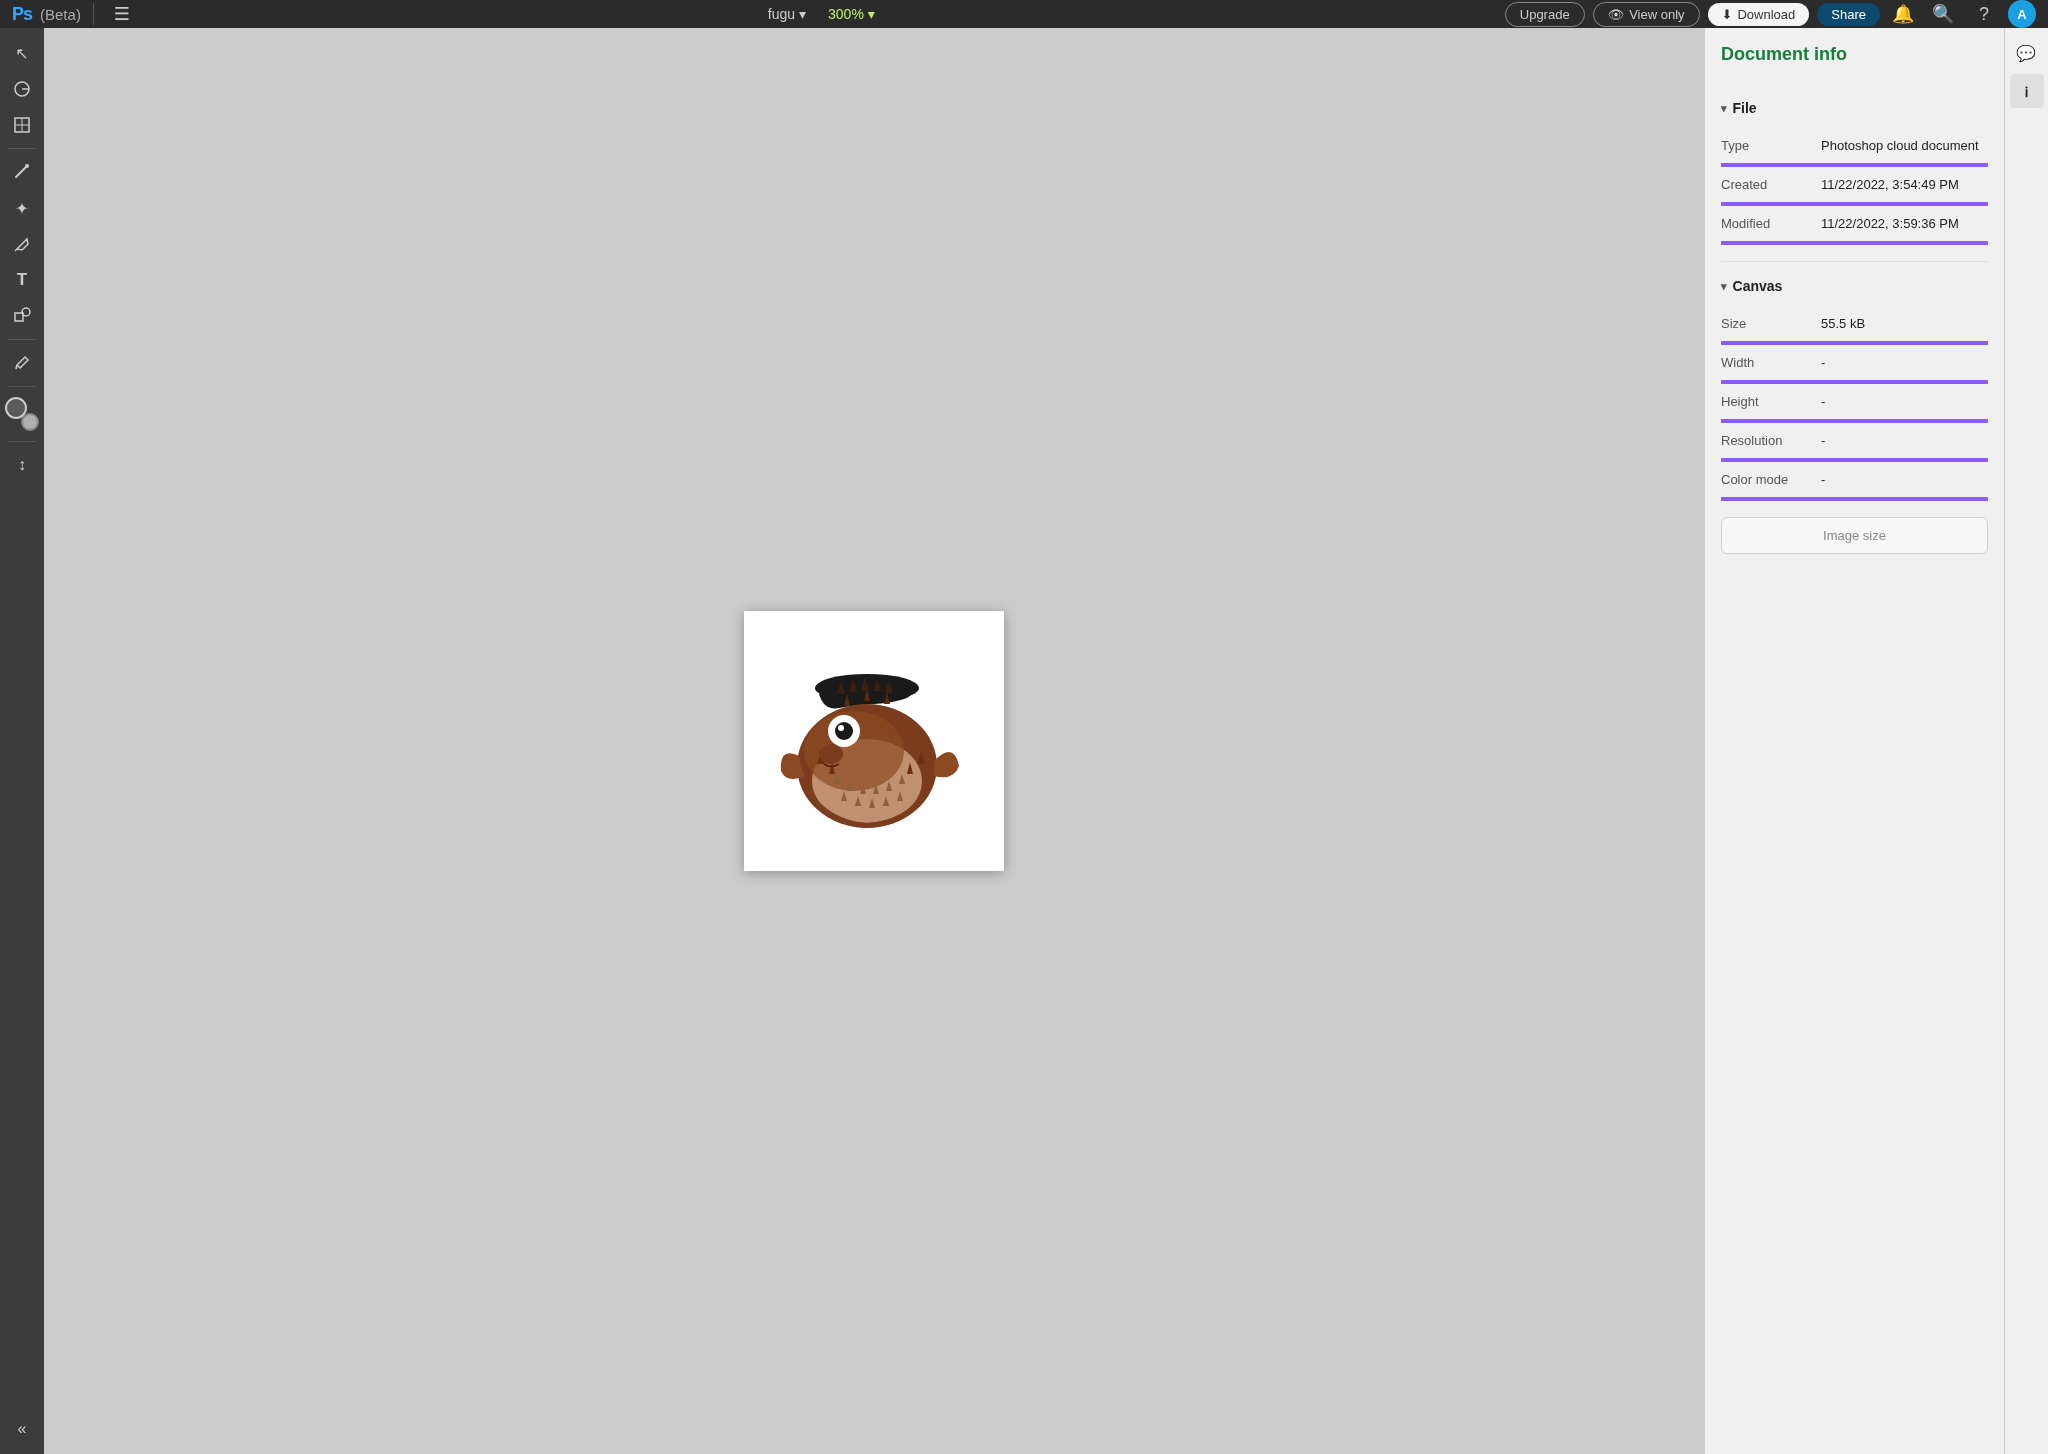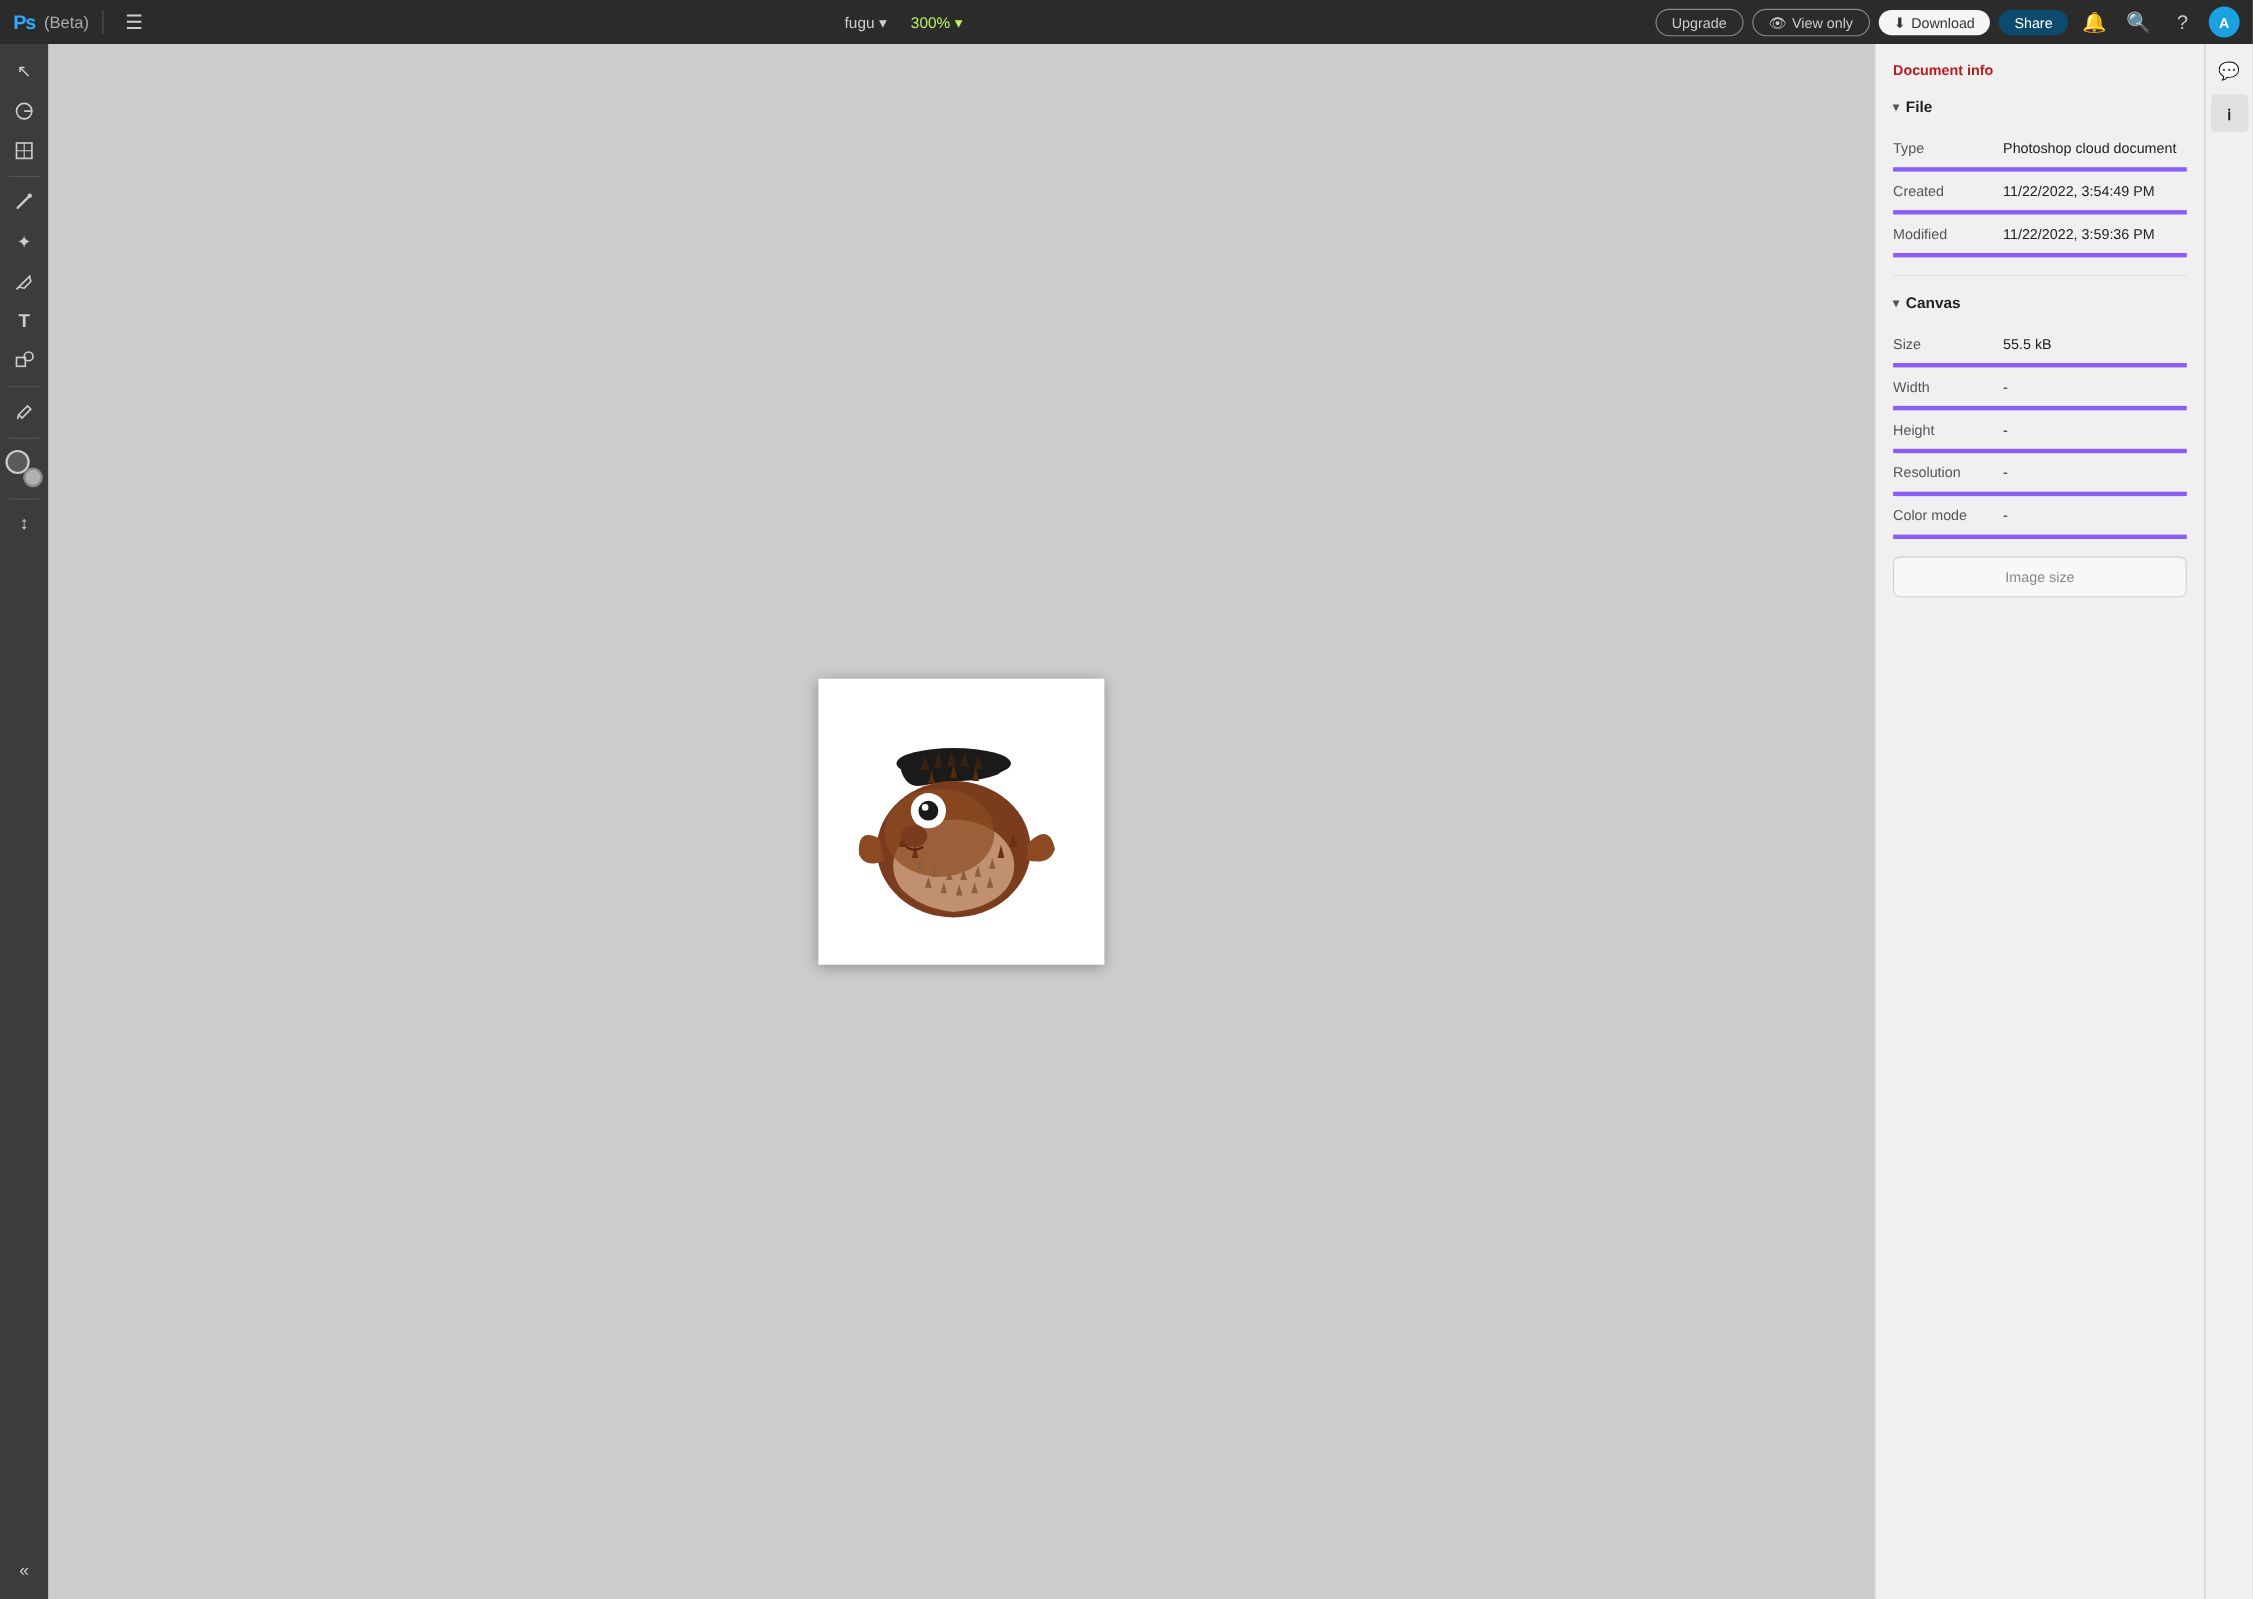--- a/index.html
+++ b/index.html
@@ -1,20 +1,20 @@
 <!DOCTYPE html>
 <html><head>
   <meta charset="utf-8">
   <style>
     * { box-sizing: border-box; margin: 0; padding: 0; }
     body { font-family: -apple-system, BlinkMacSystemFont, 'Segoe UI', Arial, sans-serif; background: #d4d4d4; display: flex; flex-direction: column; height: 100vh; overflow: hidden; }
 
     
     .topbar {
-      height: 40px;
+      height: 28px;
       background: #2b2b2b;
       display: flex;
       align-items: center;
       padding: 0 12px;
       gap: 10px;
       flex-shrink: 0;
       z-index: 100;
     }
     .topbar-left { display: flex; align-items: center; gap: 8px; }
     .ps-logo { color: #31a8ff; font-weight: 700; font-size: 18px; letter-spacing: -1px; }
@@ -82,21 +82,21 @@
     .right-panel {
       width: 300px;
       background: #f0f0f0;
       border-left: 1px solid #d0d0d0;
       display: flex;
       flex-direction: column;
       flex-shrink: 0;
       overflow-y: auto;
     }
     .panel-content { padding: 16px; flex: 1; }
-    .panel-title { font-size: 13px; font-weight: 600; color: #b91c1c; margin-bottom: 18px; }
+    .panel-title { font-size: 18px; font-weight: 600; color: #15803d; margin-bottom: 35px; }
 
     .section-header {
       display: flex; align-items: center; gap: 6px;
       font-size: 14px; font-weight: 600; color: #222;
       margin-bottom: 12px; cursor: pointer;
     }
     .section-header .chevron { font-size: 11px; color: #555; }
 
     .info-row {
       display: flex; align-items: flex-start;

